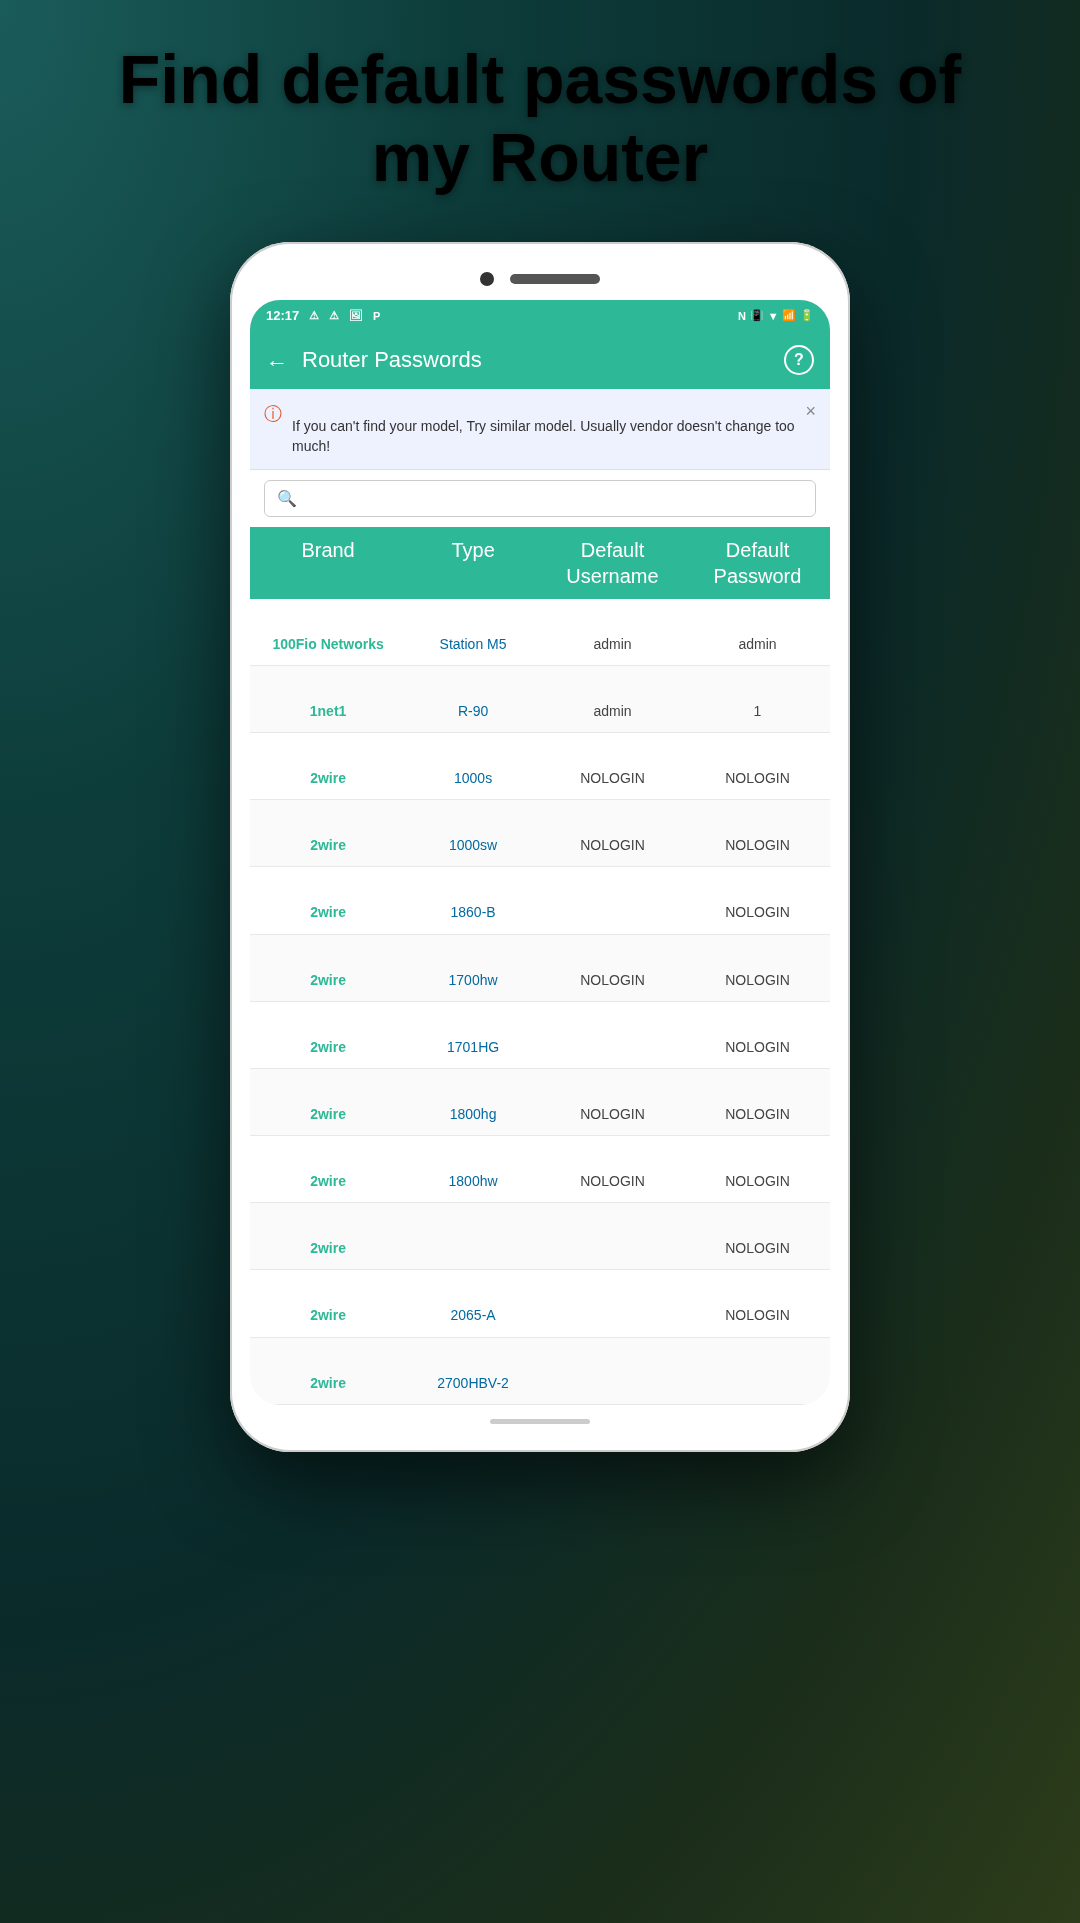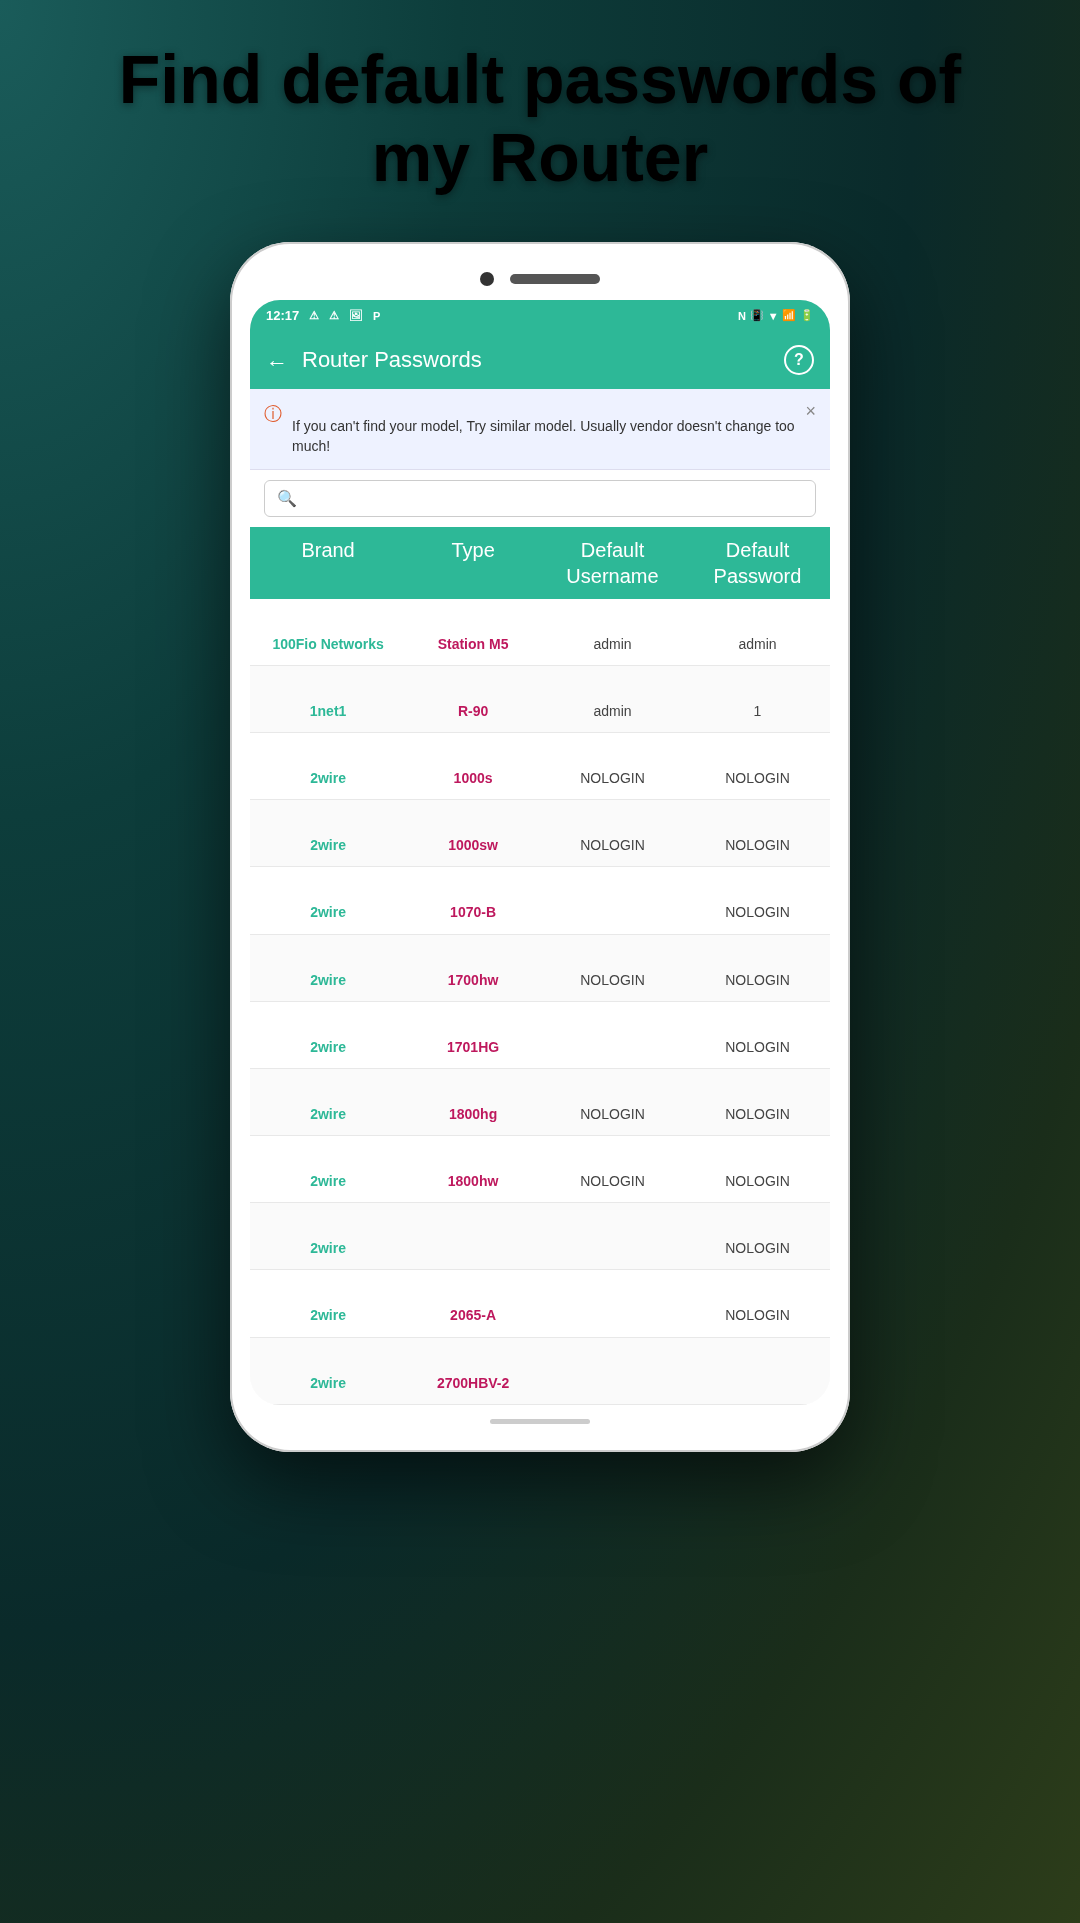--- a/index.html
+++ b/index.html
@@ -228,22 +228,21 @@
       line-height: 1.3;
       margin-top: 24px;
     }
 
     .td.brand {
       color: #2db897;
       font-weight: bold;
     }
 
     .td.type {
-      color: #be185d;
-      font-weight: bold;
+      color: #0369a1;
     }
 
     .phone-bottom-bar {
       padding: 14px 0 8px;
       display: flex;
       justify-content: center;
     }
 
     .home-indicator {
       width: 100px;
@@ -335,21 +334,21 @@
       <div class="td">NOLOGIN</div>
     </div>
           <div class="table-row">
       <div class="td brand">2wire</div>
       <div class="td type">1000sw</div>
       <div class="td">NOLOGIN</div>
       <div class="td">NOLOGIN</div>
     </div>
           <div class="table-row">
       <div class="td brand">2wire</div>
-      <div class="td type">1070-B</div>
+      <div class="td type">1860-B</div>
       <div class="td"></div>
       <div class="td">NOLOGIN</div>
     </div>
           <div class="table-row">
       <div class="td brand">2wire</div>
       <div class="td type">1700hw</div>
       <div class="td">NOLOGIN</div>
       <div class="td">NOLOGIN</div>
     </div>
           <div class="table-row">

